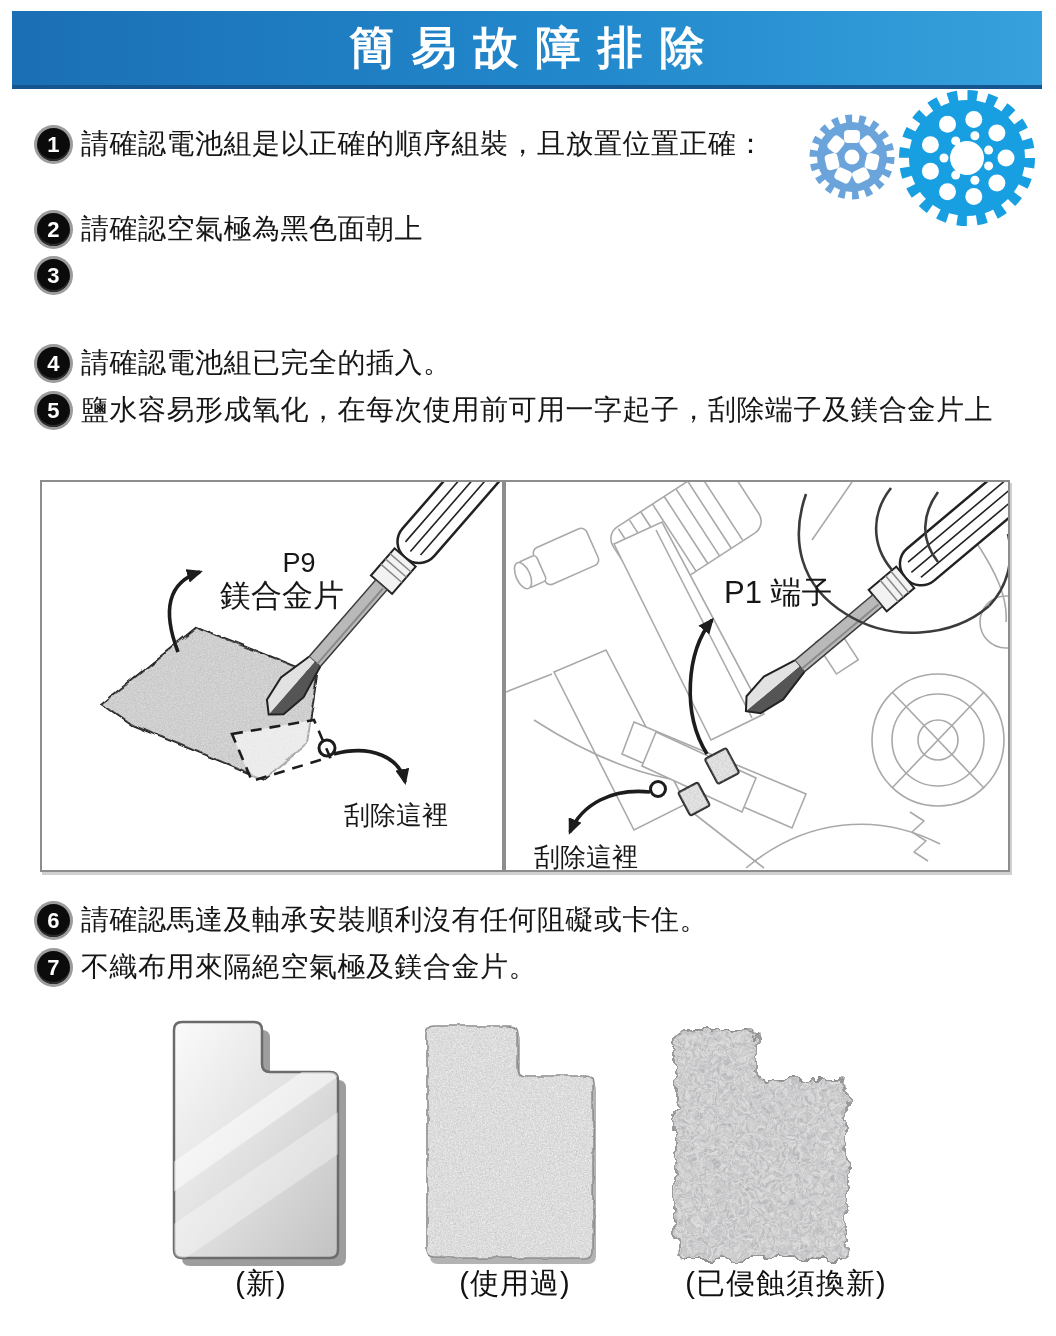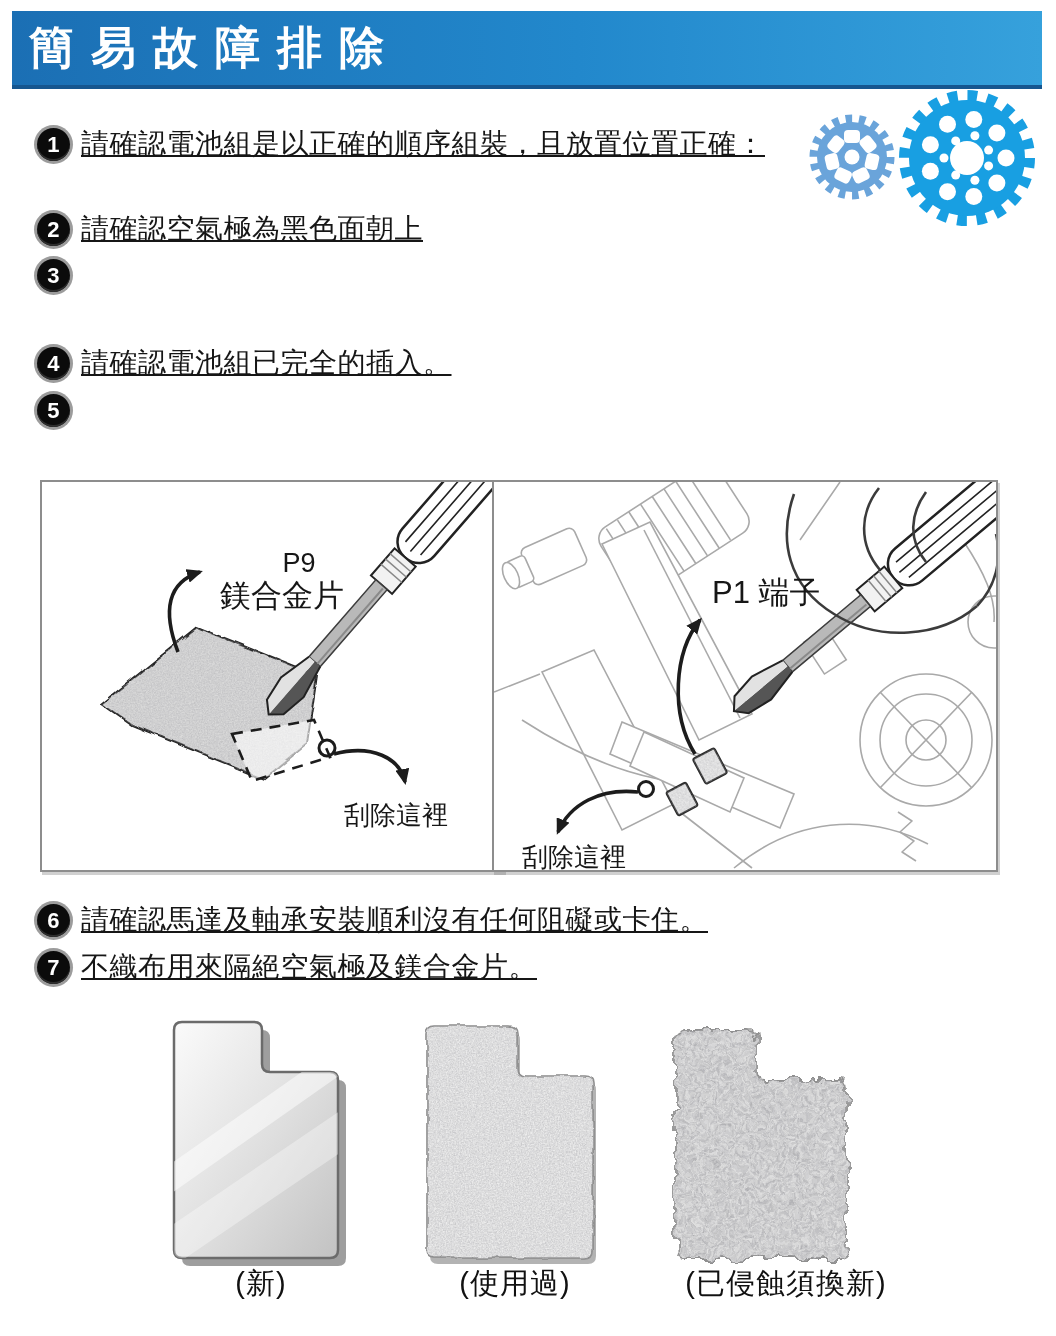--- a/index.html
+++ b/index.html
@@ -4,34 +4,34 @@
 <style>
   html,body{margin:0;padding:0;background:#fff;}
   body{width:1056px;height:1336px;position:relative;overflow:hidden;
        font-family:"Liberation Sans","DejaVu Sans",sans-serif;color:#161616;}
   .abs{position:absolute;}
 
   
   #banner{left:12px;top:11px;width:1030px;height:74px;
     background:linear-gradient(90deg,#1b6fb4 0%,#2288cc 55%,#36a1dc 100%);
     border-bottom:4px solid #16568f;}
-  #banner .title{width:100%;height:74px;line-height:74px;text-align:left;
+  #banner .title{width:100%;height:74px;line-height:74px;text-align:center;
     color:#fff;font-size:45px;font-weight:bold;letter-spacing:17px;text-indent:17px;}
 
   
   .step{position:absolute;left:37px;width:1000px;font-size:28px;letter-spacing:.5px;}
   .badge{position:absolute;left:0;top:7px;width:33px;height:33px;border-radius:50%;
     background:#0b0b0b;color:#fff;font-size:22px;font-weight:bold;text-align:center;
     line-height:33px;box-shadow:0 0 0 3px #9c9c9c, inset 0 -2px 0 #2e2e2e;}
-  .lines{margin-left:44px;line-height:46px;text-decoration:underline;}
+  .lines{margin-left:44px;line-height:46px;}
 
   
   .figbox{border:2px solid #8d8d8d;background:#fff;box-shadow:2px 3px 0 rgba(120,120,120,.35);}
   #fig-left{left:40px;top:480px;width:428px;height:388px;padding-left:32px;}
-  #fig-right{left:492px;top:480px;width:502px;height:388px;}
+  #fig-right{left:504px;top:480px;width:502px;height:388px;}
   .figbox svg{display:block;width:100%;height:100%;}
   .callout{font-family:"Liberation Sans","DejaVu Sans",sans-serif;fill:#161616;}
 
   
   .plate-caption{position:absolute;top:1264px;height:40px;font-size:29px;
     text-align:center;color:#111;letter-spacing:1px;}
   #cap-0{left:172px;width:178px;}
   #cap-1{left:425px;width:180px;}
   #cap-2{left:676px;width:220px;}
 </style>
@@ -143,20 +143,21 @@
 </div>
 <div class="step" style="top:340px">
   <span class="badge">4</span>
   <div class="lines">
       <div>請確認電池組已完全的插入。</div>
     </div>
 </div>
 <div class="step" style="top:387px">
   <span class="badge">5</span>
   <div class="lines">
+    <div>鹽水容易形成氧化，在每次使用前可用一字起子，刮除端子及鎂合金片上</div>
   </div>
 </div>
 <div class="step" style="top:897px">
   <span class="badge">6</span>
   <div class="lines">
       <div>請確認馬達及軸承安裝順利沒有任何阻礙或卡住。</div>
     </div>
 </div>
 <div class="step" style="top:944px">
   <span class="badge">7</span>

